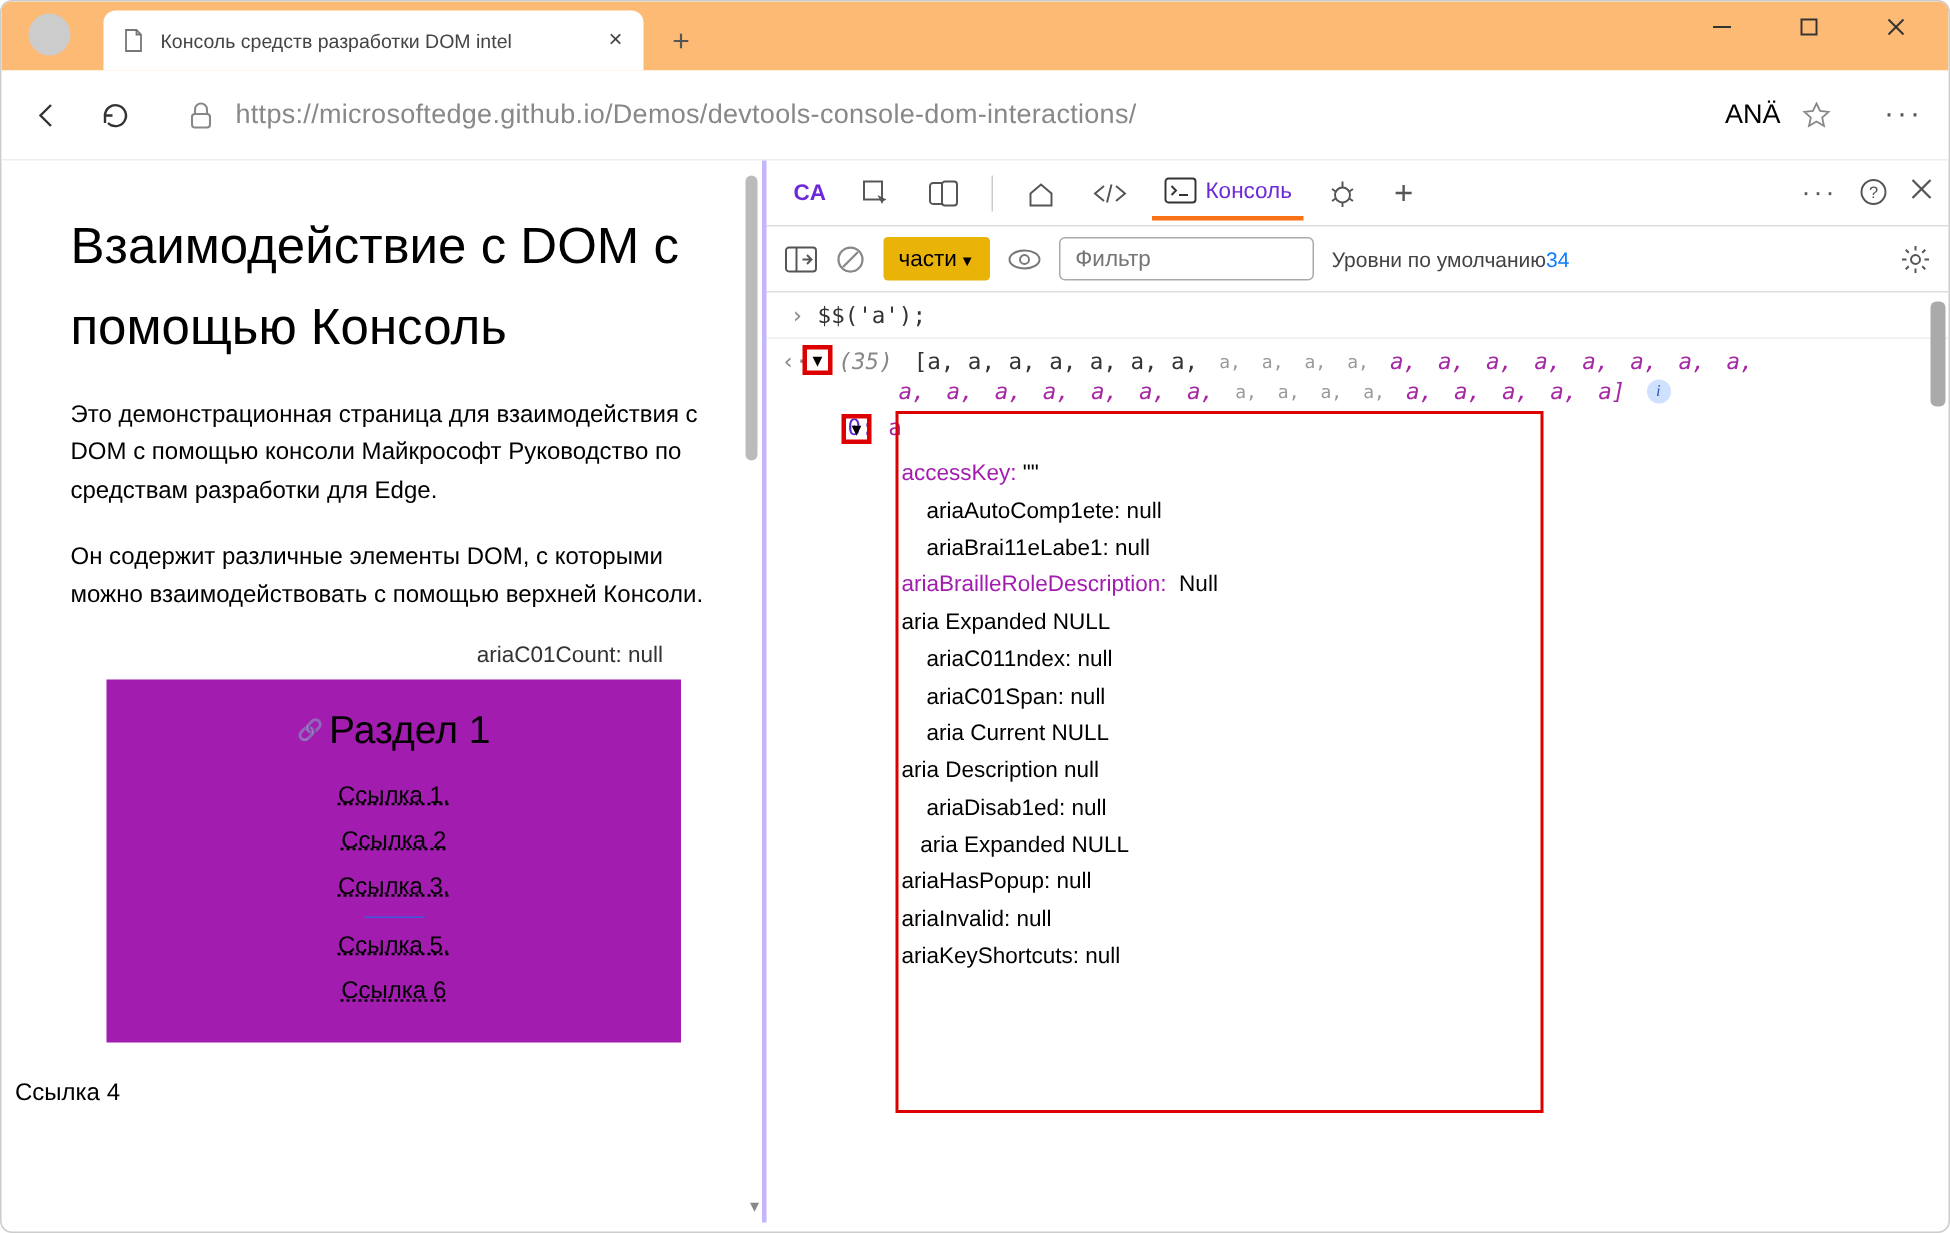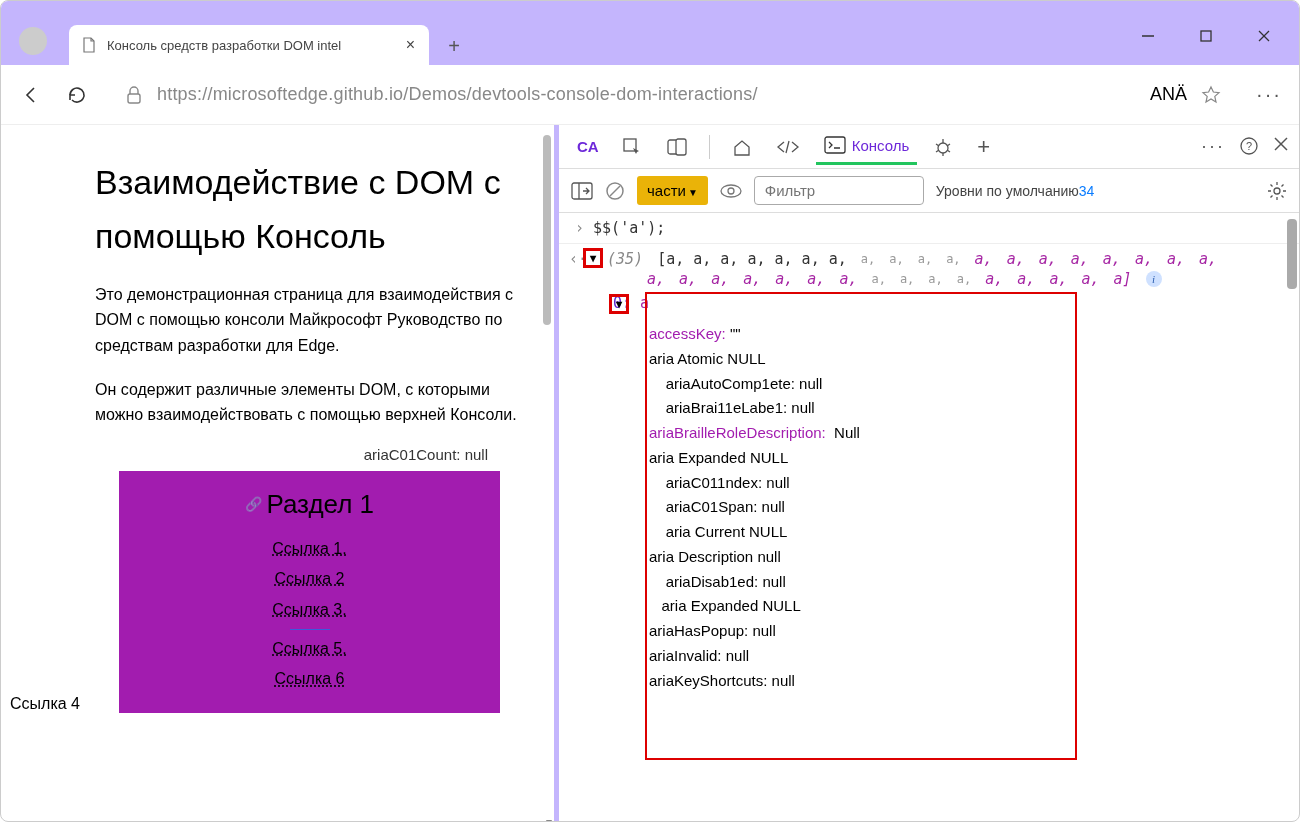--- a/index.html
+++ b/index.html
@@ -1,49 +1,49 @@
 <!DOCTYPE html>
 <html><head>
 <meta charset="utf-8">
 <style>
 * { box-sizing: border-box; margin: 0; padding: 0; }
 body { font-family: "Segoe UI", Arial, sans-serif; font-size: 14px; background: #fff; width: 1300px; height: 822px; overflow: hidden; border: 1px solid #ccc; border-radius: 8px; }
-.titlebar { height: 64px; background: #c4b5fd; display: flex; align-items: flex-end; padding: 0 8px; }
+.titlebar { height: 46px; background: #fdba74; display: flex; align-items: flex-end; padding: 0 8px; }
 .avatar { width: 28px; height: 28px; background: #ccc; border-radius: 50%; margin: 0 22px 10px 10px; }
 .tab { background: #fff; border-radius: 8px 8px 0 0; height: 40px; display: flex; align-items: center; padding: 0 14px 0 12px; gap: 10px; min-width: 360px; }
 .tab-icon { width: 16px; height: 16px; }
 .tab-title { font-size: 13px; color: #444; white-space: nowrap; overflow: hidden; flex: 1; }
 .tab-close { font-size: 16px; color: #444; }
 .newtab { width: 34px; height: 34px; display: flex; align-items: center; justify-content: center; font-size: 20px; color: #555; margin-left: 8px; margin-bottom: 2px; }
 .win-controls { margin-left: auto; display: flex; gap: 28px; margin-bottom: 14px; margin-right: 12px; }
 .win-btn { width: 30px; height: 30px; display: flex; align-items: center; justify-content: center; font-size: 14px; color: #333; }
 .toolbar { height: 60px; background: #fff; display: flex; align-items: center; padding: 0 16px; gap: 18px; border-bottom: 1px solid #eee; }
 .tb-btn { width: 28px; height: 28px; display: flex; align-items: center; justify-content: center; color: #555; }
 .addr { flex: 1; display: flex; align-items: center; gap: 14px; padding: 0 16px; height: 42px; border-radius: 21px; }
 .addr-lock { color: #888; }
 .addr-text { flex: 1; font-size: 18px; color: #888; letter-spacing: 0.2px; }
 .addr-right { display: flex; align-items: center; gap: 10px; font-size: 18px; }
 .content { display: flex; height: calc(100% - 112px); }
-.page { width: 510px; border-right: 5px solid #c4b5fd; position: relative; padding: 30px 30px 0 46px; overflow: hidden; margin-left: 48px; }
+.page { width: 510px; border-right: 3px solid #c4b5fd; position: relative; padding: 30px 30px 0 46px; overflow: hidden; }
 .page h1 { font-size: 34px; font-weight: 400; line-height: 1.6; margin-bottom: 18px; }
 .page p { font-size: 16px; line-height: 1.6; margin-bottom: 18px; }
 .scrollbar-v { position: absolute; right: 3px; top: 10px; width: 8px; height: 190px; background: #bbb; border-radius: 4px; }
 .aria-count { text-align: right; font-size: 15px; color: #333; margin: 0 36px 8px 0; }
 .section-box { background: #a21caf; margin: 0 24px; padding: 18px 0; position: relative; }
 .section-title { font-size: 26px; font-weight: 400; text-align: center; margin-bottom: 14px; }
 .section-title::before { content: "🔗"; font-size: 14px; color: #999; margin-right: 4px; position: relative; top: -4px; opacity: 0.5; }
 .link-list { text-align: center; font-size: 16px; line-height: 1.9; }
 .link-list a { color: #000; text-decoration: underline dotted; }
-.float-link { position: absolute; left: 10px; top: 695px; font-size: 16px; }
+.float-link { position: absolute; left: 10px; top: 720px; font-size: 16px; }
 .hr-mini { width: 40px; height: 1px; background: #3b5bdb; margin: 4px auto; }
 .scroll-arrow { position: absolute; right: 2px; bottom: 4px; font-size: 12px; color: #888; }
 .devtools { flex: 1; display: flex; flex-direction: column; }
 .dt-tabs { height: 44px; display: flex; align-items: center; padding: 0 10px; gap: 8px; border-bottom: 1px solid #ddd; }
 .dt-tab { padding: 8px 8px; display: flex; align-items: center; gap: 6px; color: #6d28d9; font-size: 15px; }
-.dt-tab.active { border-bottom: 3px solid #22c55e; }
+.dt-tab.active { border-bottom: 3px solid #f97316; }
 .dt-right { margin-left: auto; display: flex; gap: 14px; }
 .dt-bar { height: 44px; display: flex; align-items: center; padding: 0 12px; gap: 12px; border-bottom: 1px solid #ddd; }
 .dt-toggle { background: #eab308; padding: 6px 10px; border-radius: 3px; font-size: 15px; }
 .dt-filter { border: 1px solid #aaa; border-radius: 4px; padding: 5px 10px; width: 170px; font-size: 15px; color: #888; }
 .dt-levels { font-size: 14px; color: #444; white-space: nowrap; }
 .dt-badge { color: #0a7cff; font-size: 14px; }
 .dt-console { flex: 1; position: relative; font-family: Consolas, monospace; font-size: 15px; overflow: hidden; }
 .console-line { padding: 6px 16px; border-bottom: 1px solid #eee; }
 .console-cmd span.cmd { color: #333; }
 .console-out { padding: 6px 0 6px 12px; position: relative; }
@@ -282,21 +282,20 @@
             <span class="a-item">a,</span>
             <span class="a-item">a]</span>
           <span class="info-i">i</span>
         </div>
         <div class="expand">
           <div class="red-box arrow-btn" style="left:50px;top:50px;">▼</div>
           <span class="expand-head"><span style="color:#5f27cd;">0:</span> <span>a</span></span>
           <div class="red-box" style="left:86px;top:48px;width:432px;height:468px;border-width:2px;"></div>
           <div class="prop-box" id="props-container">
               <div class="prop-row"><span class="prop-key">accessKey: </span><span class="prop-val">""</span></div>
-              <div class="prop-row">aria Atomic NULL</div>
               <div class="prop-row">    ariaAutoComp1ete: null</div>
               <div class="prop-row">    ariaBrai11eLabe1: null</div>
               <div class="prop-row"><span class="prop-key">ariaBrailleRoleDescription:  </span><span class="prop-val">Null</span></div>
               <div class="prop-row">aria Expanded NULL</div>
               <div class="prop-row"></div>
               <div class="prop-row">    ariaC011ndex: null</div>
               <div class="prop-row">    ariaC01Span: null</div>
               <div class="prop-row">    aria Current NULL</div>
               <div class="prop-row">aria Description null</div>
               <div class="prop-row">    ariaDisab1ed: null</div>

